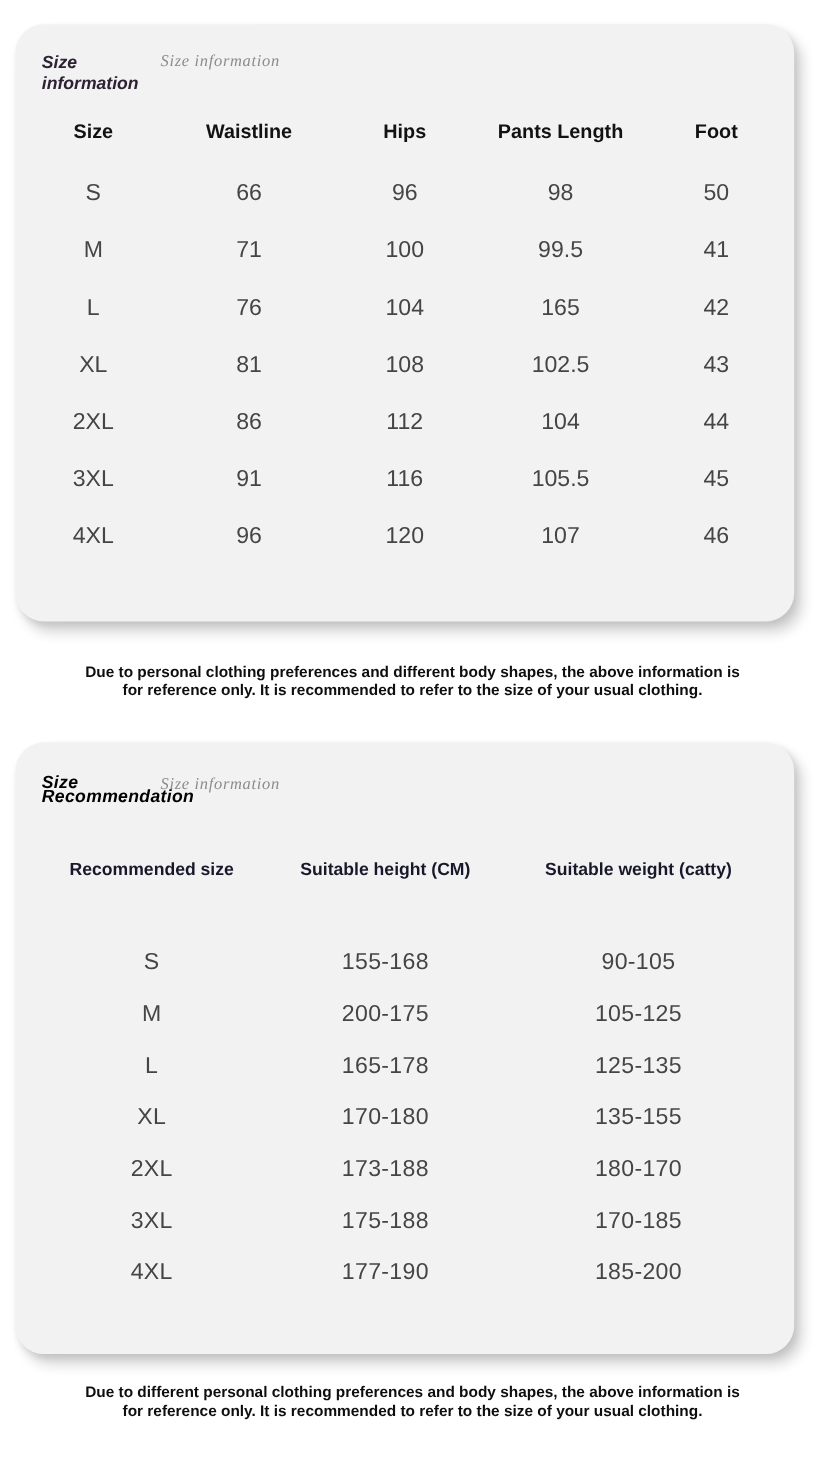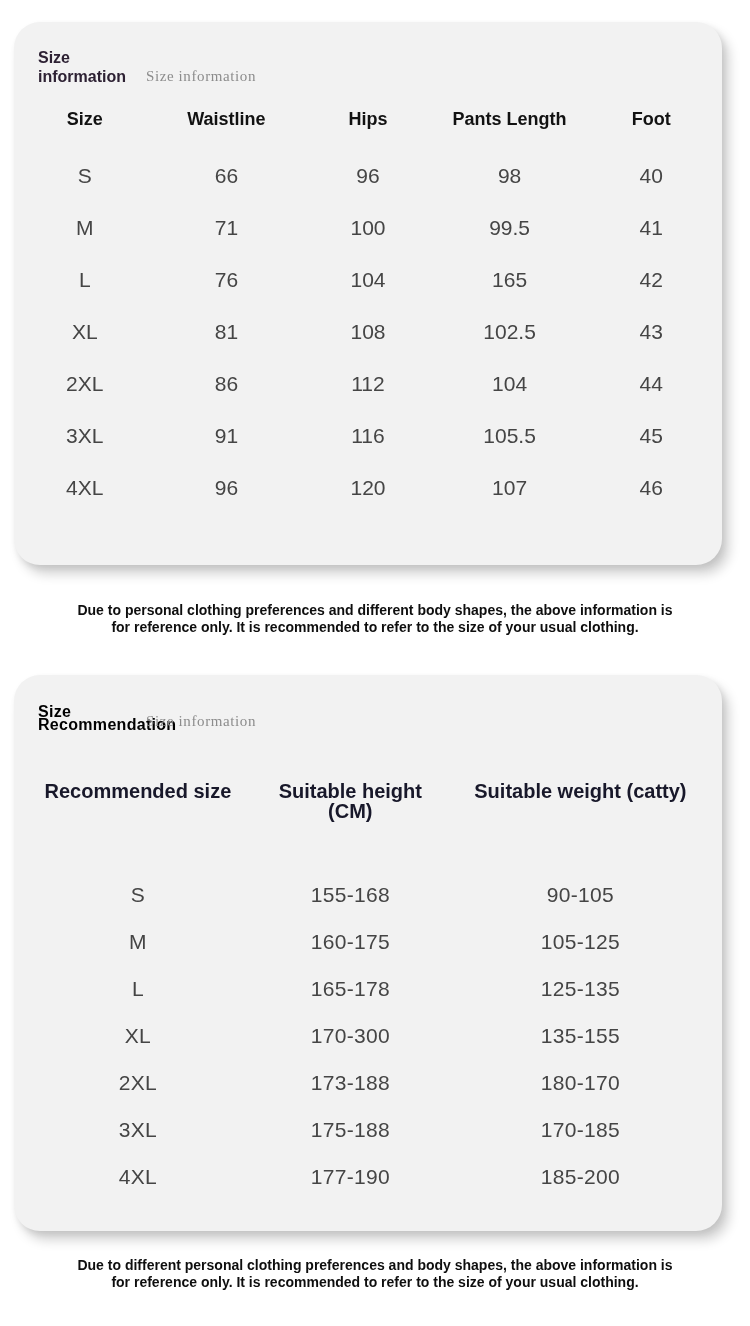--- a/index.html
+++ b/index.html
@@ -16,23 +16,23 @@
     background: #f2f2f2;
     border-radius: 26px;
     box-shadow: 7px 9px 12px rgba(0,0,0,0.18), 2px 3px 6px rgba(0,0,0,0.08);
     overflow: hidden;
   }
   .card1 { margin-top: 22px; height: 543px; padding-top: 26px; }
   .card2 { margin-top: 40px; height: 556px; padding-top: 30px; }
 
   .card-header {
     display: flex;
-    align-items: flex-end;
     padding-left: 24px;
     gap: 8px;
+    font-style: italic;
   }
   .card-title {
     width: 100px;
     font-weight: bold;
   }
   .card1 .card-title {
     font-size: 16px;
     line-height: 19px;
     color: #2d2133;
   }
@@ -61,21 +61,21 @@
 
   th { font-weight: bold; vertical-align: top; }
   .card1 th {
     font-size: 18px;
     line-height: 22px;
     color: #121212;
     padding-bottom: 20px;
     width: 20%;
   }
   .card2 th {
-    font-size: 20px;
+    font-size: 16px;
     line-height: 20px;
     color: #18182a;
     padding-bottom: 50px;
   }
   .card2 th:nth-child(1), .card2 td:nth-child(1) { width: 35%; }
   .card2 th:nth-child(2), .card2 td:nth-child(2) { width: 25%; margin-top: 19px; }
   .card2 th:nth-child(3), .card2 td:nth-child(3) { width: 40%; }
 
   td {
     font-size: 21px;
@@ -113,21 +113,21 @@
           <th>Pants Length</th>
           <th>Foot</th>
         </tr>
     </thead>
     <tbody>
         <tr>
           <td>S</td>
           <td>66</td>
           <td>96</td>
           <td>98</td>
-          <td>40</td>
+          <td>50</td>
         </tr>
         <tr>
           <td>M</td>
           <td>71</td>
           <td>100</td>
           <td>99.5</td>
           <td>41</td>
         </tr>
         <tr>
           <td>L</td>
@@ -184,31 +184,31 @@
         </tr>
     </thead>
     <tbody>
         <tr>
           <td>S</td>
           <td>155-168</td>
           <td>90-105</td>
         </tr>
         <tr>
           <td>M</td>
-          <td>160-175</td>
+          <td>200-175</td>
           <td>105-125</td>
         </tr>
         <tr>
           <td>L</td>
           <td>165-178</td>
           <td>125-135</td>
         </tr>
         <tr>
           <td>XL</td>
-          <td>170-300</td>
+          <td>170-180</td>
           <td>135-155</td>
         </tr>
         <tr>
           <td>2XL</td>
           <td>173-188</td>
           <td>180-170</td>
         </tr>
         <tr>
           <td>3XL</td>
           <td>175-188</td>

